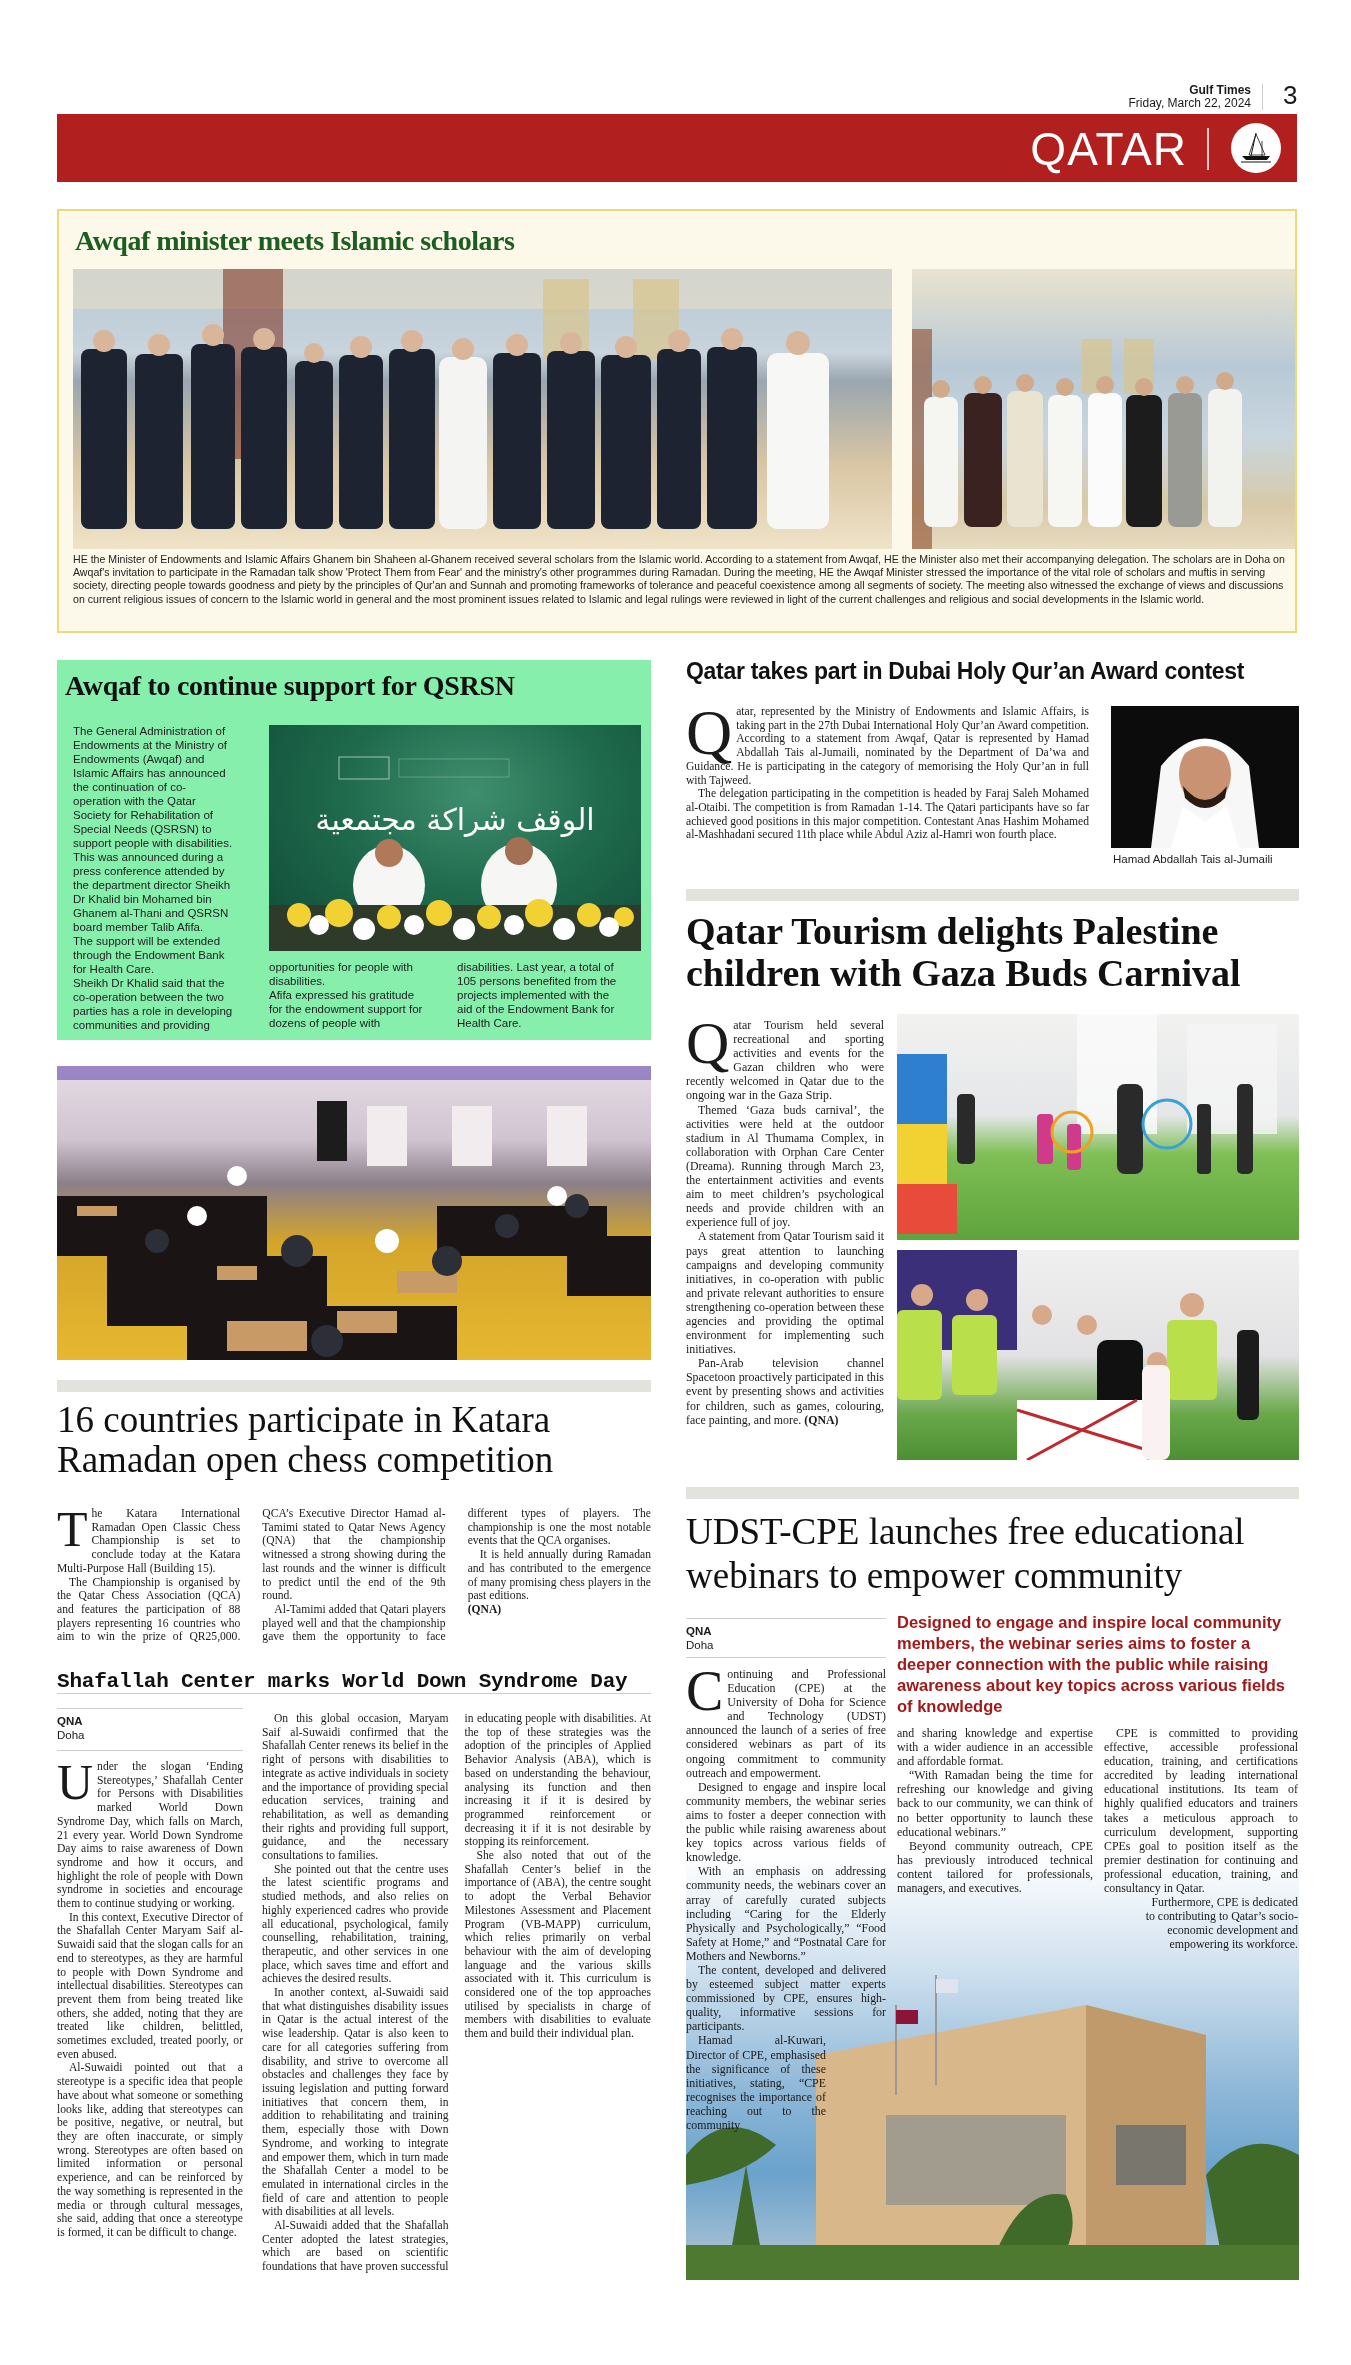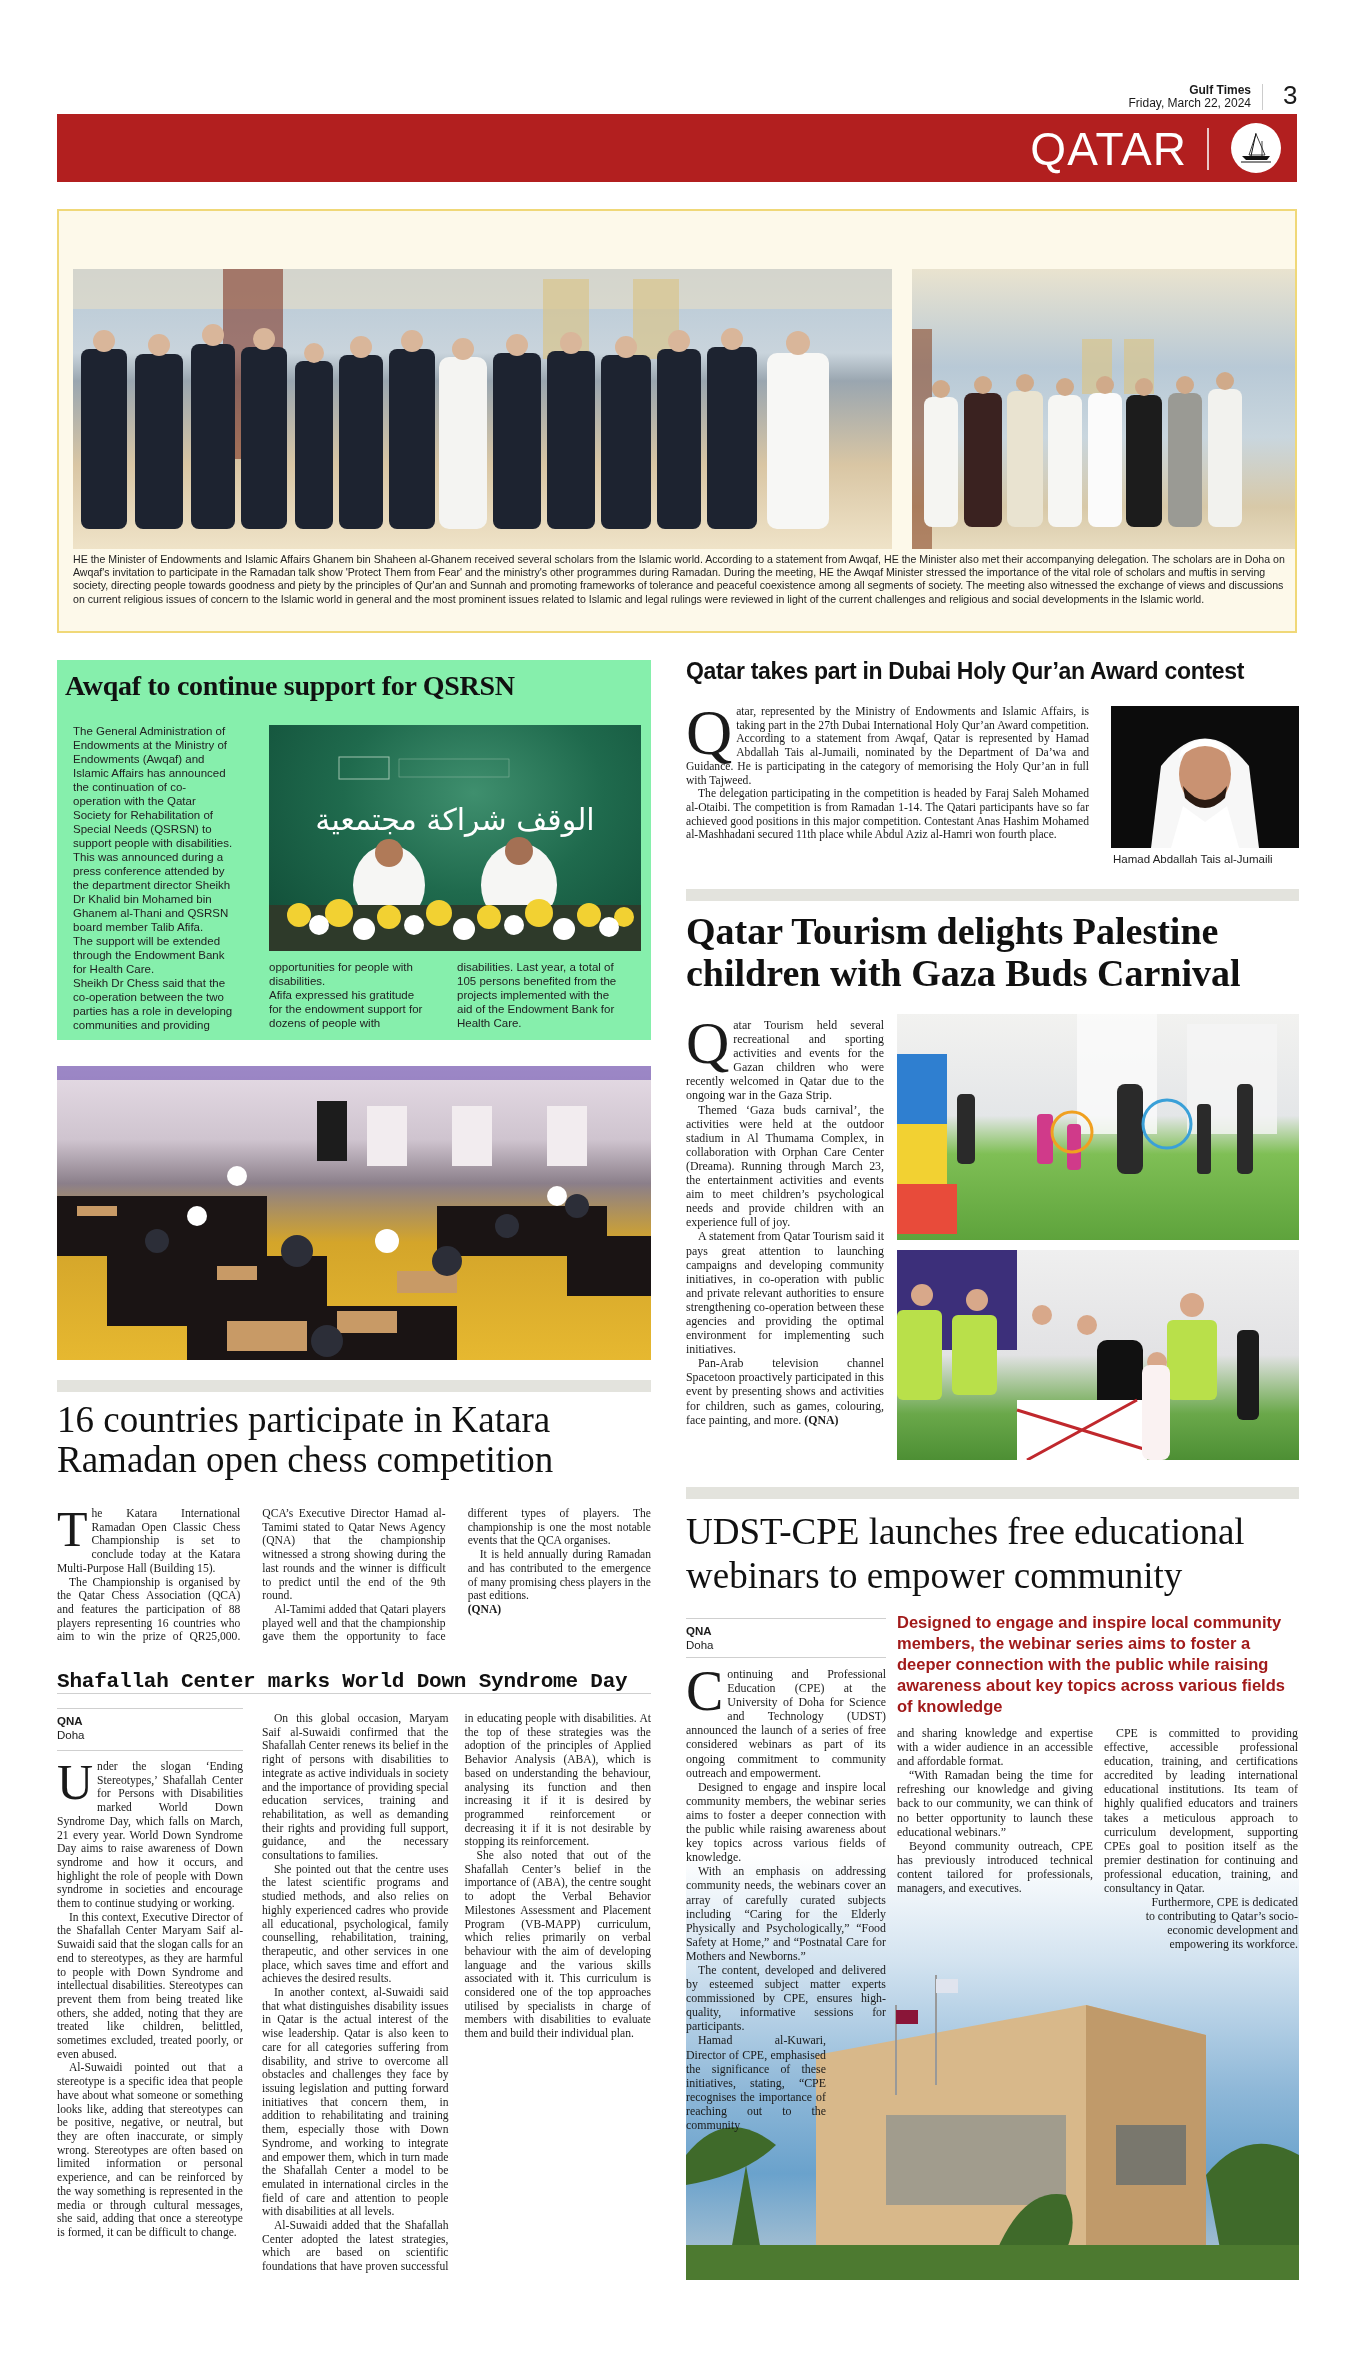--- a/index.html
+++ b/index.html
@@ -65,20 +65,21 @@
       <line x1="19" y1="4" x2="14" y2="27" stroke="#111" stroke-width="1"></line>
       <path d="M19 5 L28 26 L12 26 Z" fill="none" stroke="#111" stroke-width="0.8"></path>
       <line x1="25" y1="12" x2="25" y2="27" stroke="#111" stroke-width="0.8"></line>
       <path d="M5 27 L33 27 L30 31 L9 31 Z" fill="#111"></path>
       <line x1="4" y1="33" x2="34" y2="33" stroke="#111" stroke-width="1"></line>
     </svg>
   </div>
 </div>
 
 <div class="feature-box">
+  <div class="feature-title">Awqaf minister meets Islamic scholars</div>
 
   <div class="photo" style="left:14px; top:58px; width:819px; height:280px; background: linear-gradient(180deg,#b6c8d6 0%,#c9d4dc 30%,#9aa6b0 40%,#d9c6a4 70%,#efe3c8 100%);">
     <svg width="819" height="280" viewBox="0 0 819 280" preserveAspectRatio="none">
       <rect x="0" y="0" width="819" height="40" fill="#e8ddc6" opacity="0.6"></rect>
       <rect x="150" y="0" width="60" height="190" fill="#7a2a18" opacity="0.55"></rect>
       <rect x="470" y="10" width="46" height="80" fill="#d8c48c" opacity="0.7"></rect>
       <rect x="560" y="10" width="46" height="80" fill="#d8c48c" opacity="0.7"></rect>
       <g fill="#1d2330">
         <rect x="8" y="80" width="46" height="180" rx="8"></rect>
         <rect x="62" y="85" width="48" height="175" rx="8"></rect>
@@ -143,21 +144,21 @@
 
   <div class="feature-caption">HE the Minister of Endowments and Islamic Affairs Ghanem bin Shaheen al-Ghanem received several scholars from the Islamic world. According to a statement from Awqaf, HE the Minister also met their accompanying delegation. The scholars are in Doha on Awqaf's invitation to participate in the Ramadan talk show 'Protect Them from Fear' and the ministry's other programmes during Ramadan. During the meeting, HE the Awqaf Minister stressed the importance of the vital role of scholars and muftis in serving society, directing people towards goodness and piety by the principles of Qur'an and Sunnah and promoting frameworks of tolerance and peaceful coexistence among all segments of society. The meeting also witnessed the exchange of views and discussions on current religious issues of concern to the Islamic world in general and the most prominent issues related to Islamic and legal rulings were reviewed in light of the current challenges and religious and social developments in the Islamic world.</div>
 </div>
 
 <div class="qsrsn-box">
   <div class="qsrsn-title">Awqaf to continue support for QSRSN</div>
 
   <div class="sans-body" style="left:16px; top:64px; width:160px;">
     <div>The General Administration of Endowments at the Ministry of Endowments (Awqaf) and Islamic Affairs has announced the continuation of co-operation with the Qatar Society for Rehabilitation of Special Needs (QSRSN) to support people with disabilities. This was announced during a press conference attended by the department director  Sheikh Dr Khalid bin Mohamed bin Ghanem al-Thani and QSRSN board member Talib Afifa.</div>
     <div>The support will be extended through the Endowment Bank for Health Care.</div>
-    <div>Sheikh Dr Chess said that the co-operation between the two parties has a role in developing communities and providing</div>
+    <div>Sheikh Dr Khalid said that the co-operation between the two parties has a role in developing communities and providing</div>
   </div>
 
   <div class="photo" style="left:212px; top:65px; width:372px; height:226px; background: radial-gradient(ellipse at 55% 30%, #3f8f6e 0%, #1f6a4d 45%, #0f4a35 100%);">
     <svg width="372" height="226" viewBox="0 0 372 226">
       <text x="186" y="105" fill="#ffffff" font-size="30" text-anchor="middle" font-family="DejaVu Sans, sans-serif">الوقف شراكة مجتمعية</text>
       <rect x="70" y="32" width="50" height="22" fill="none" stroke="#d6e8d8" stroke-width="1" opacity="0.7"></rect>
       <rect x="130" y="34" width="110" height="18" fill="none" stroke="#d6e8d8" stroke-width="0.6" opacity="0.5"></rect>
       <ellipse cx="120" cy="160" rx="36" ry="40" fill="#f6f6f4"></ellipse>
       <circle cx="120" cy="128" r="14" fill="#b07a58"></circle>
       <ellipse cx="250" cy="160" rx="38" ry="42" fill="#f6f6f4"></ellipse>

